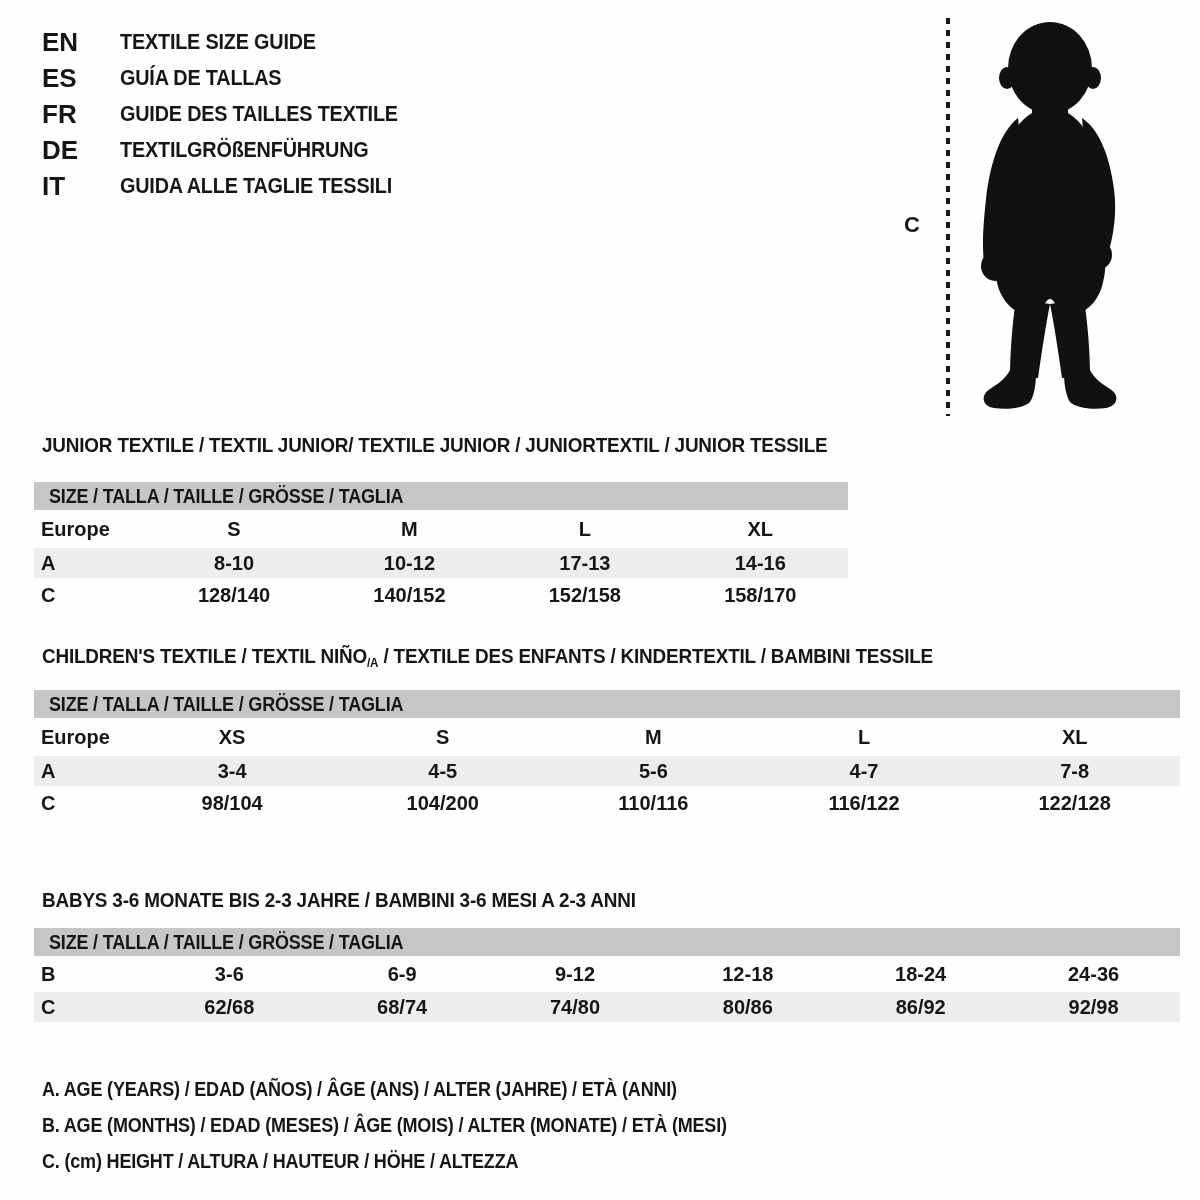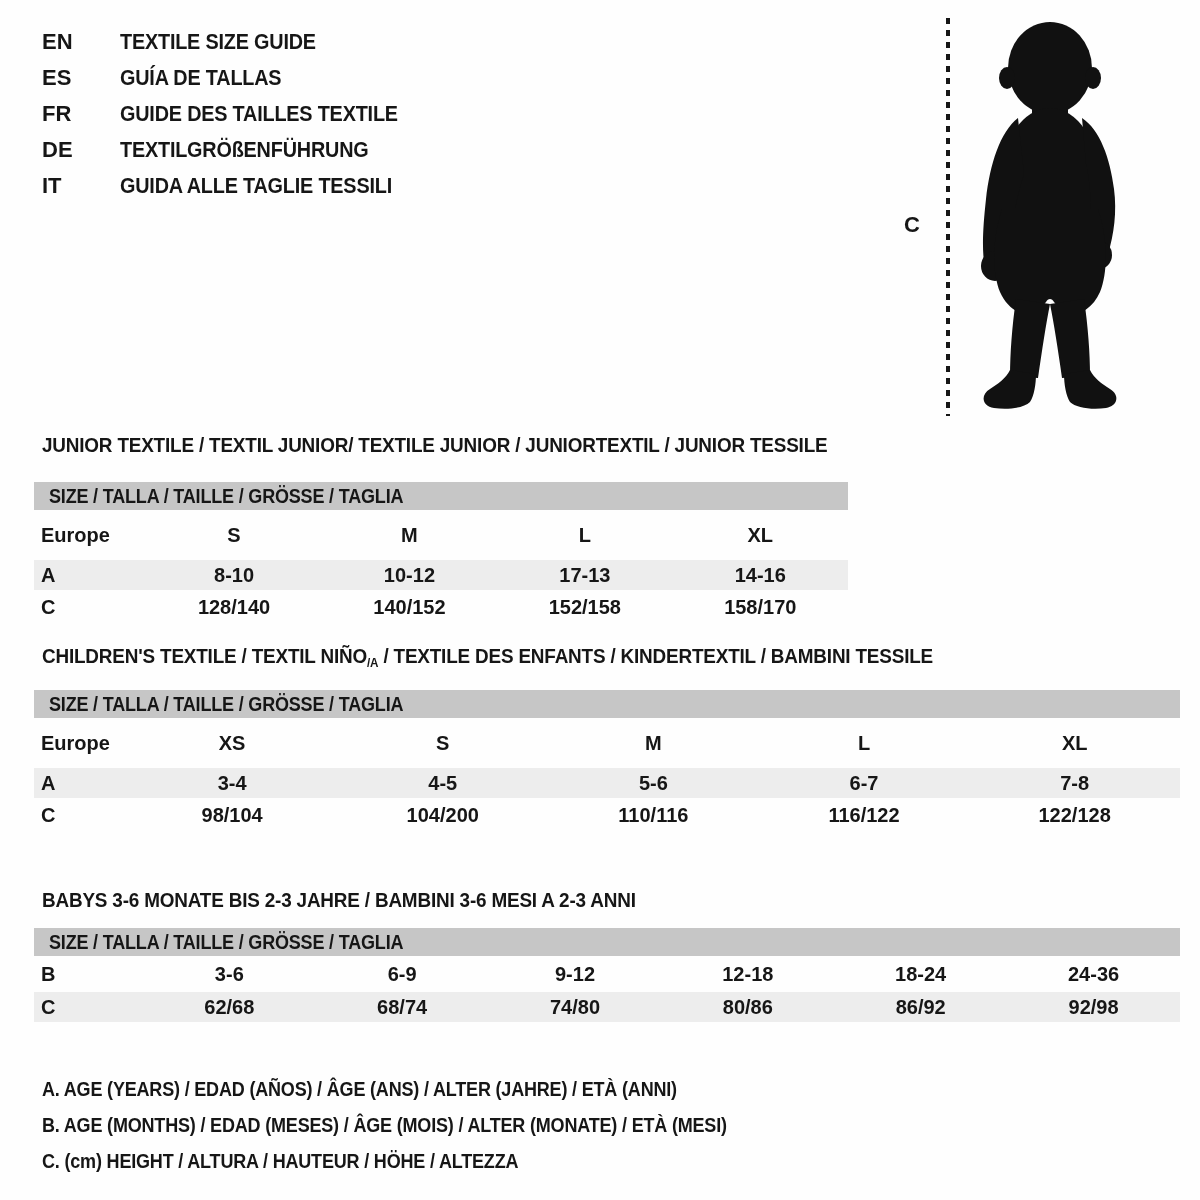--- a/index.html
+++ b/index.html
@@ -12,21 +12,21 @@
     position: relative;
     overflow: hidden;
   }
   .page { position: relative; width: 1200px; height: 1200px; background: #fefefe; }
 
   .cond { display: inline-block; transform: scaleX(0.90); transform-origin: 0 50%; white-space: nowrap; letter-spacing: -0.2px; }
 
   
   .langs { position: absolute; left: 42px; top: 24px; }
   .lang-row { display: flex; height: 36px; align-items: center; }
-  .lang-code { width: 78px; font-size: 22px; }
+  .lang-code { width: 78px; font-size: 26px; }
   .lang-title { font-size: 22px; }
 
   
   .dash-line {
     position: absolute; left: 946px; top: 18px; width: 4px; height: 398px;
     background: repeating-linear-gradient(to bottom, #161616 0px, #161616 6px, transparent 6px, transparent 12px);
   }
   .c-label { position: absolute; left: 904px; top: 212px; font-size: 22px; }
   .silhouette { position: absolute; left: 962px; top: 14px; width: 176px; height: 404px; }
 
@@ -37,21 +37,21 @@
   
   .size-band {
     position: absolute; height: 28px; background: #c6c6c6;
     font-size: 20px; line-height: 28px; padding-left: 15px; white-space: nowrap;
   }
 
   
   table { position: absolute; border-collapse: collapse; table-layout: fixed; }
   td { font-size: 20px; text-align: center; vertical-align: middle; padding: 0; }
   td.rowlab { text-align: left; padding-left: 7px; }
-  tr.r-europe { height: 50px; }
+  tr.r-europe { height: 38px; }
   tr.r-30 { height: 30px; }
   tr.r-34 { height: 34px; }
   tr.r-36 { height: 36px; }
   tr.shaded { background: #ededed; }
 
   
   .legend-line { position: absolute; font-size: 20px; white-space: nowrap; }
 </style>
 </head>
 <body>
@@ -163,21 +163,21 @@
       <td>S</td>
       <td>M</td>
       <td>L</td>
       <td>XL</td>
     </tr>
     <tr class="r-30 shaded">
       <td class="rowlab">A</td>
       <td>3-4</td>
       <td>4-5</td>
       <td>5-6</td>
-      <td>6-7</td>
+      <td>4-7</td>
       <td>7-8</td>
     </tr>
     <tr class="r-34">
       <td class="rowlab">C</td>
       <td>98/104</td>
       <td>104/200</td>
       <td>110/116</td>
       <td>116/122</td>
       <td>122/128</td>
     </tr>

